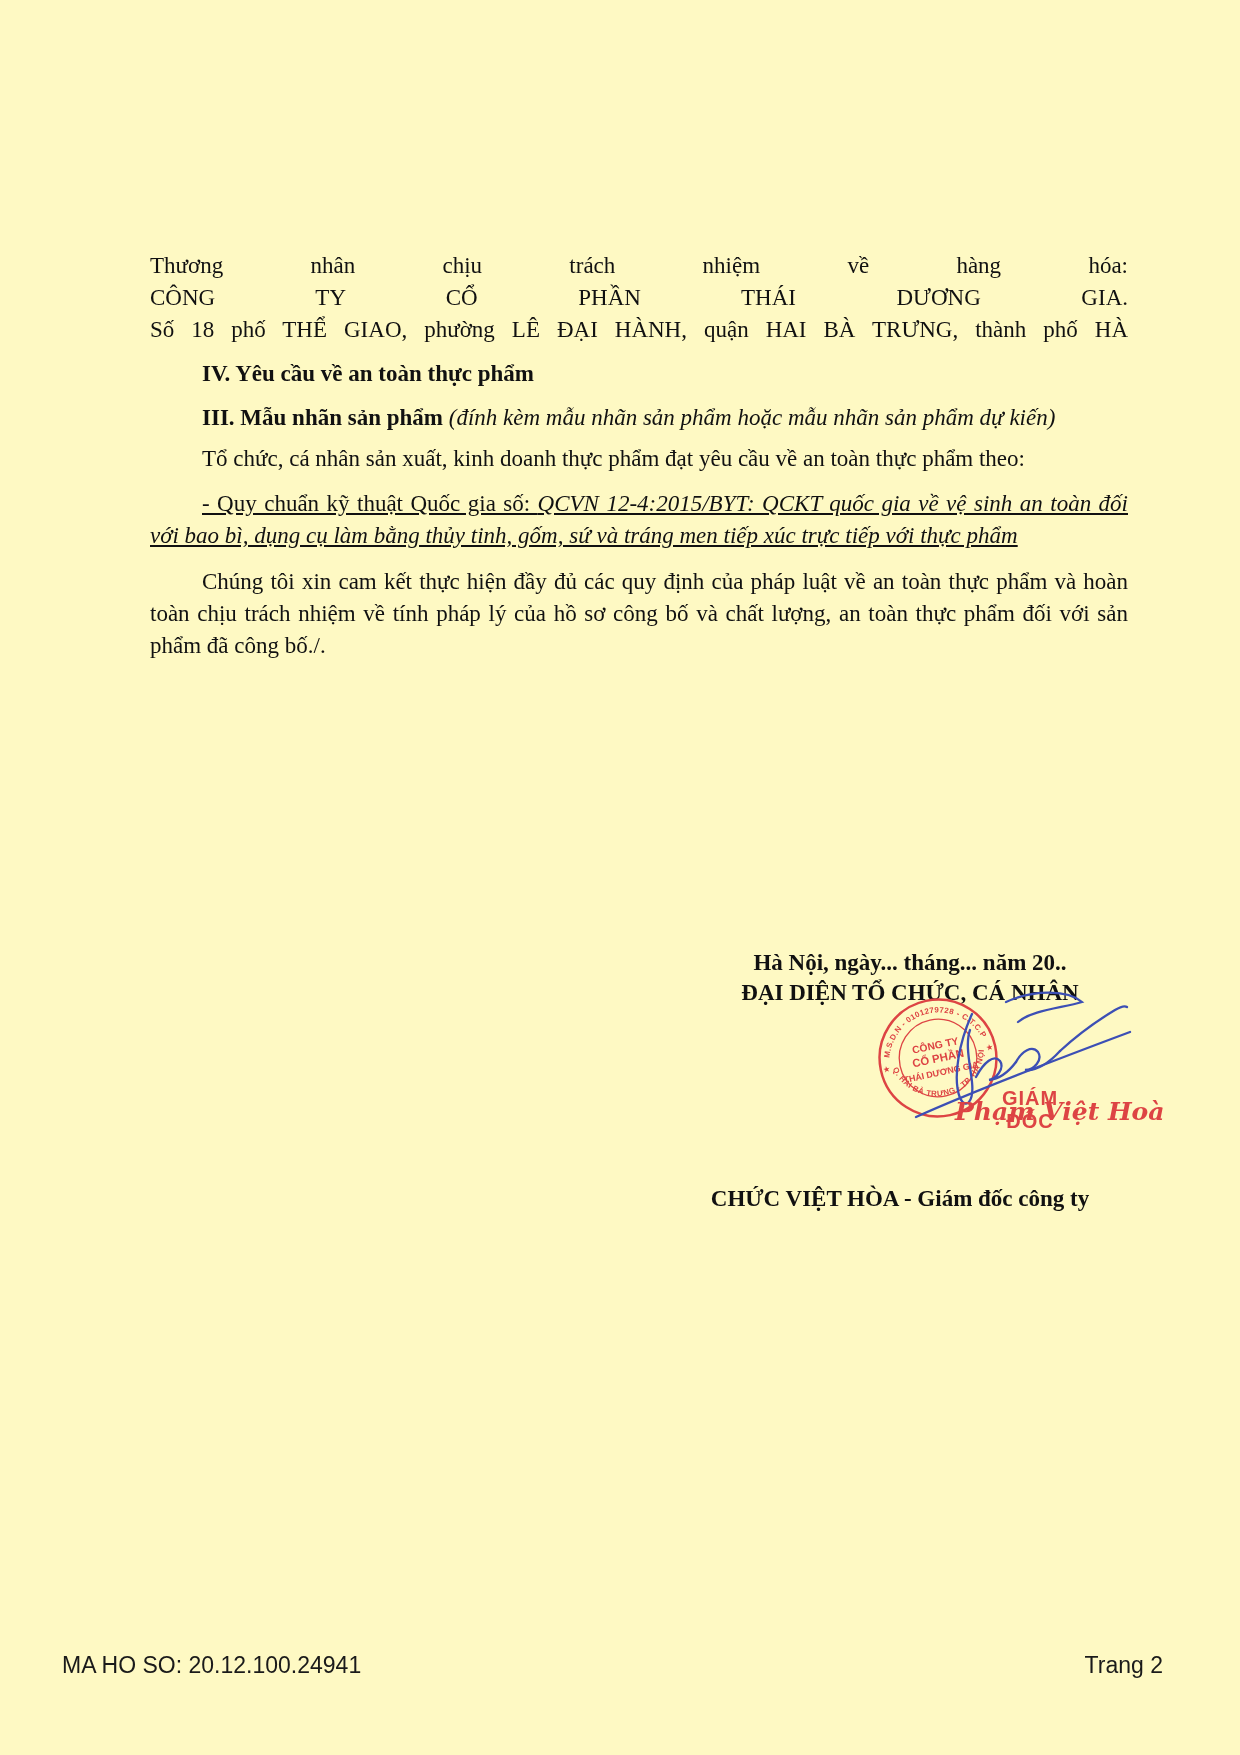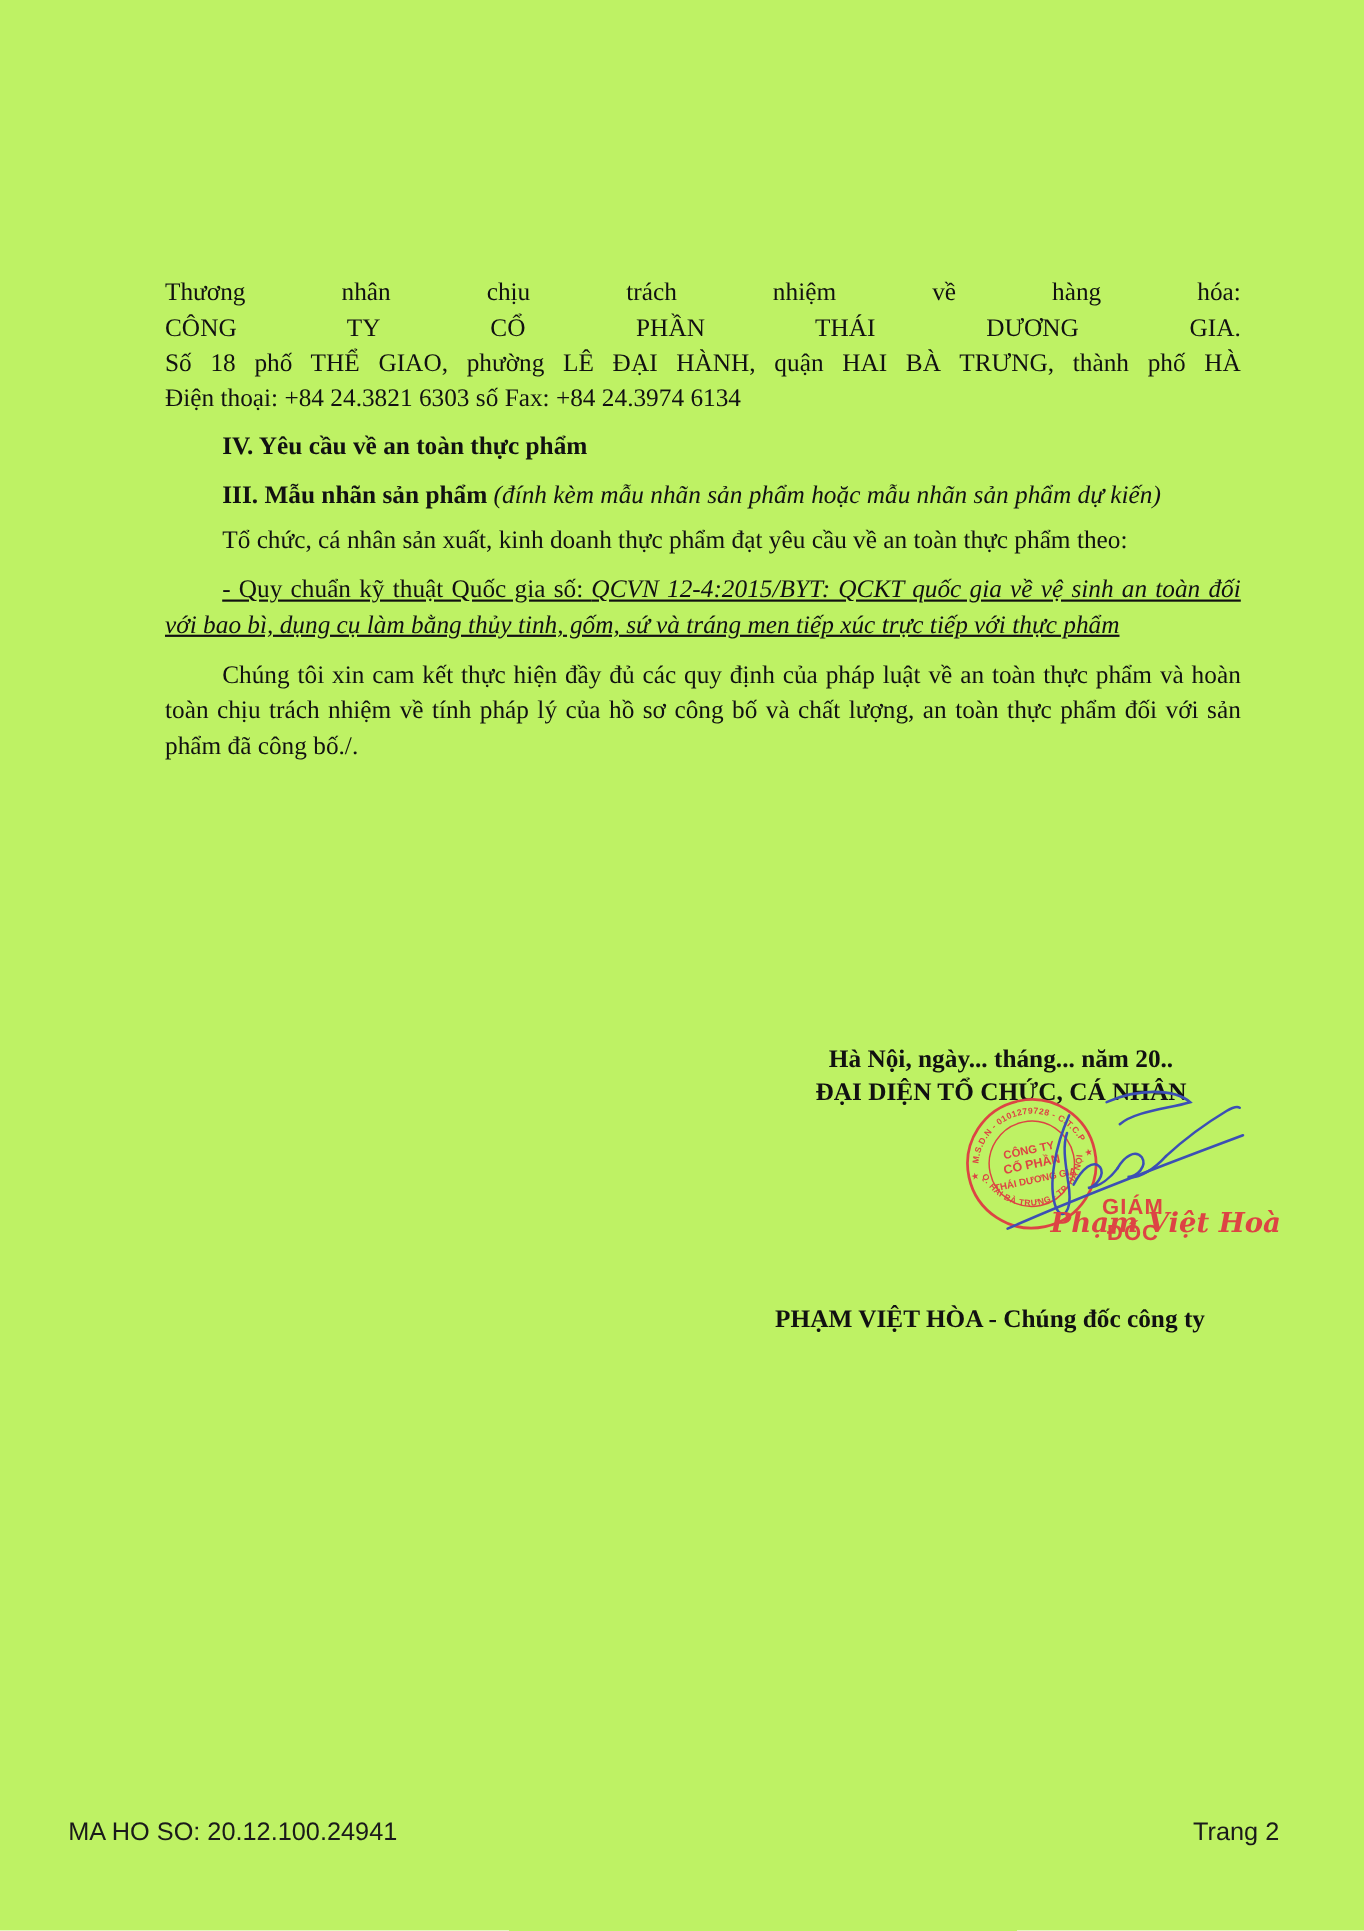--- a/index.html
+++ b/index.html
@@ -1,21 +1,21 @@
 <!DOCTYPE html>
 <html><head>
 <meta charset="utf-8">
 <style>
   * { margin: 0; padding: 0; box-sizing: border-box; }
   html, body { background: #ffffff; }
   .page {
     position: relative;
     width: 1240px;
     height: 1755px;
-    background: #bef264;
+    background: #fef9c3;
     font-family: "Liberation Serif", serif;
     color: #111111;
     overflow: hidden;
     padding-left: 16px;
   }
   .textcol {
     position: absolute;
     left: 150px;
     top: 250px;
     width: 978px;
@@ -134,21 +134,20 @@
 </style>
 </head>
 <body>
 
 <div class="page">
 
   <div class="textcol">
     <div class="jline">Thương nhân chịu trách nhiệm về hàng hóa:</div>
     <div class="jline">CÔNG TY CỔ PHẦN THÁI DƯƠNG GIA.</div>
     <div class="jline">Số 18 phố THỂ GIAO, phường LÊ ĐẠI HÀNH, quận HAI BÀ TRƯNG, thành phố HÀ</div>
-    <div class="lline">Điện thoại: +84 24.3821 6303 số Fax: +84 24.3974 6134</div>
 
     <div class="h-block h-bold">IV. Yêu cầu về an toàn thực phẩm</div>
 
     <div class="h-block">
       <span class="h-bold">III. Mẫu nhãn sản phẩm </span><span class="h-italic">(đính kèm mẫu nhãn sản phẩm hoặc mẫu nhãn sản phẩm dự kiến)</span>
     </div>
 
     <div class="para para-tochuc">Tổ chức, cá nhân sản xuất, kinh doanh thực phẩm đạt yêu cầu về an toàn thực phẩm theo:</div>
 
     <div class="para para-quychuan">
@@ -192,18 +191,18 @@
       <path d="M 62 32 C 50 58, 42 95, 50 116 C 56 128, 64 120, 62 100 C 60 82, 55 62, 60 48"></path>
       <path d="M 66 95 C 74 80, 84 72, 90 79 C 95 86, 86 97, 79 98 C 90 97, 100 88, 106 80"></path>
       <path d="M 106 80 C 112 69, 122 63, 128 70 C 133 78, 124 88, 115 88 C 126 90, 140 80, 150 69"></path>
       <path d="M 150 69 C 163 57, 185 40, 205 28 C 210 25, 214 23, 217 25"></path>
     </g>
   </svg>
 
   <div class="red-title">GIÁM ĐỐC</div>
   <div class="red-name">Phạm Việt Hoà</div>
 
-  <div class="typedname">PHẠM VIỆT HÒA - Chúng đốc công ty</div>
+  <div class="typedname">CHỨC VIỆT HÒA - Giám đốc công ty</div>
 
   <div class="footer-left">MA HO SO: 20.12.100.24941</div>
   <div class="footer-right">Trang 2</div>
 
 </div>
 
 </body></html>

